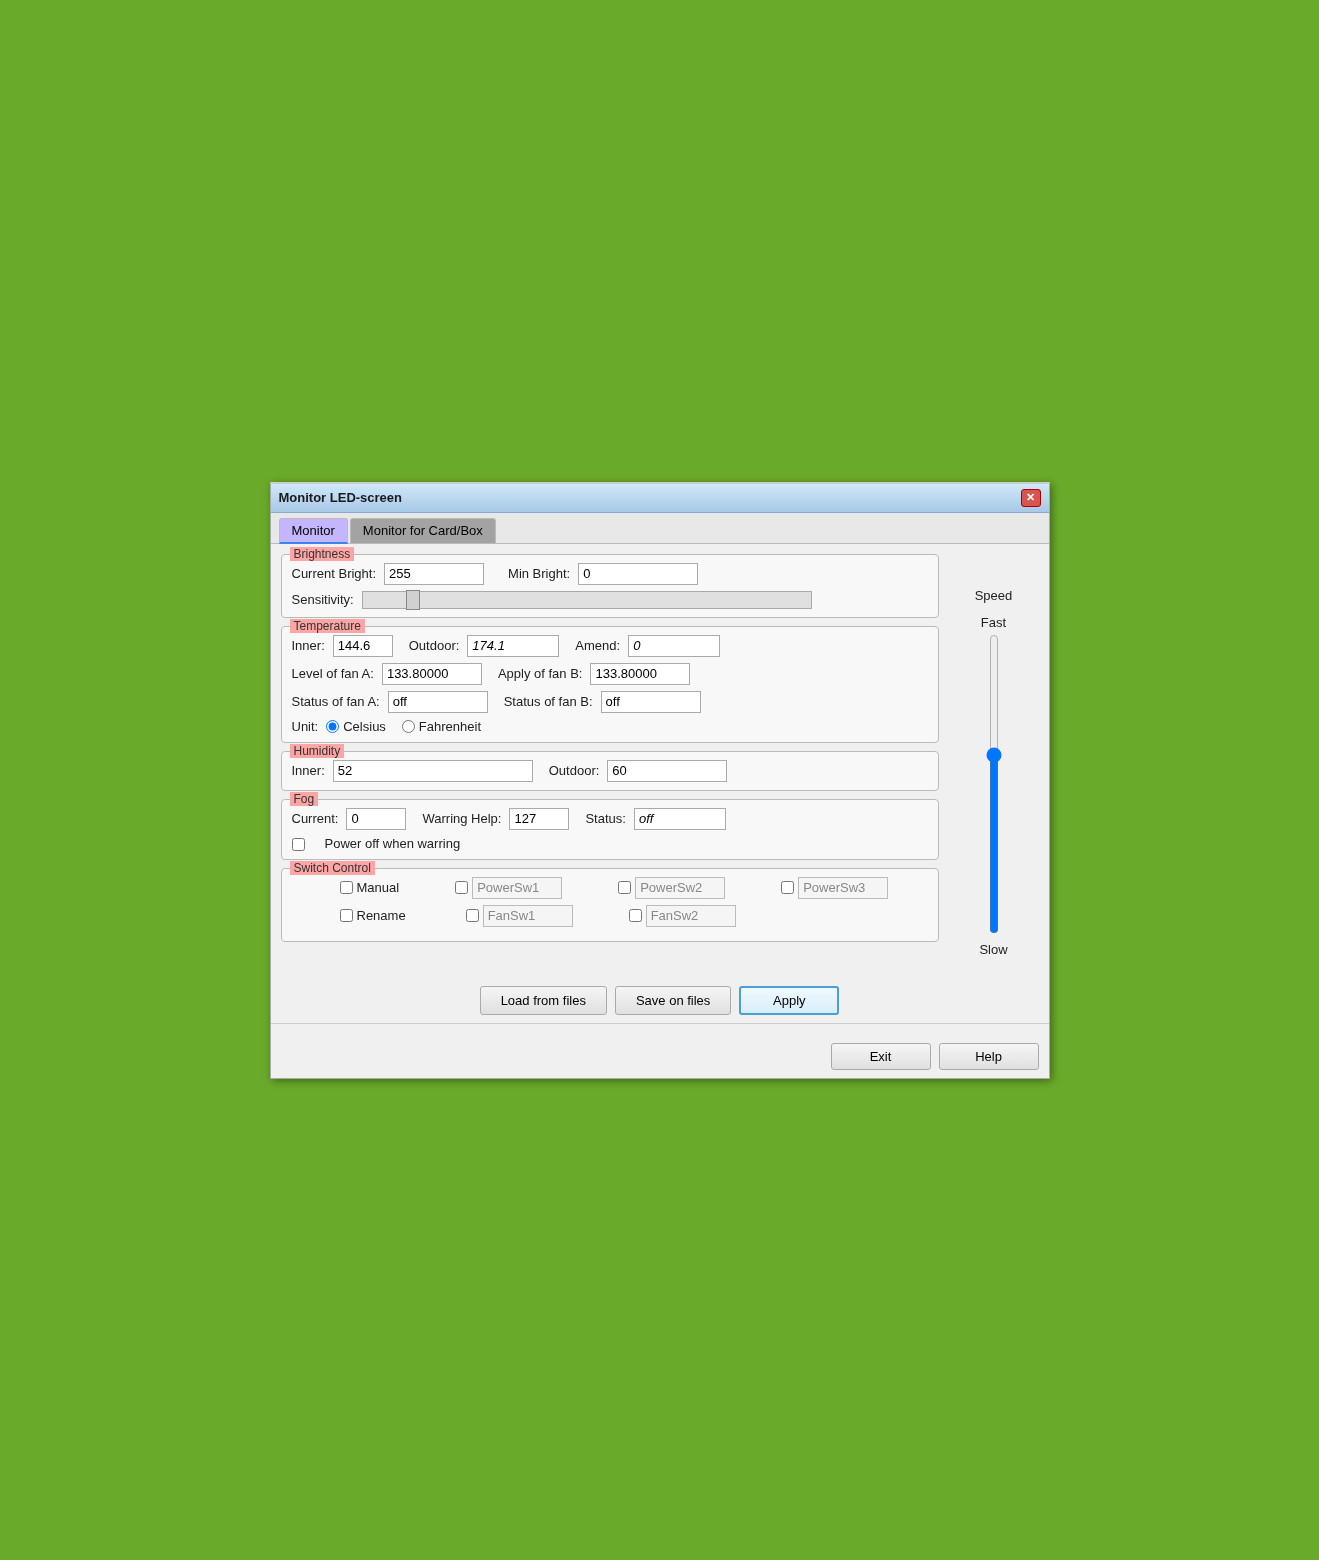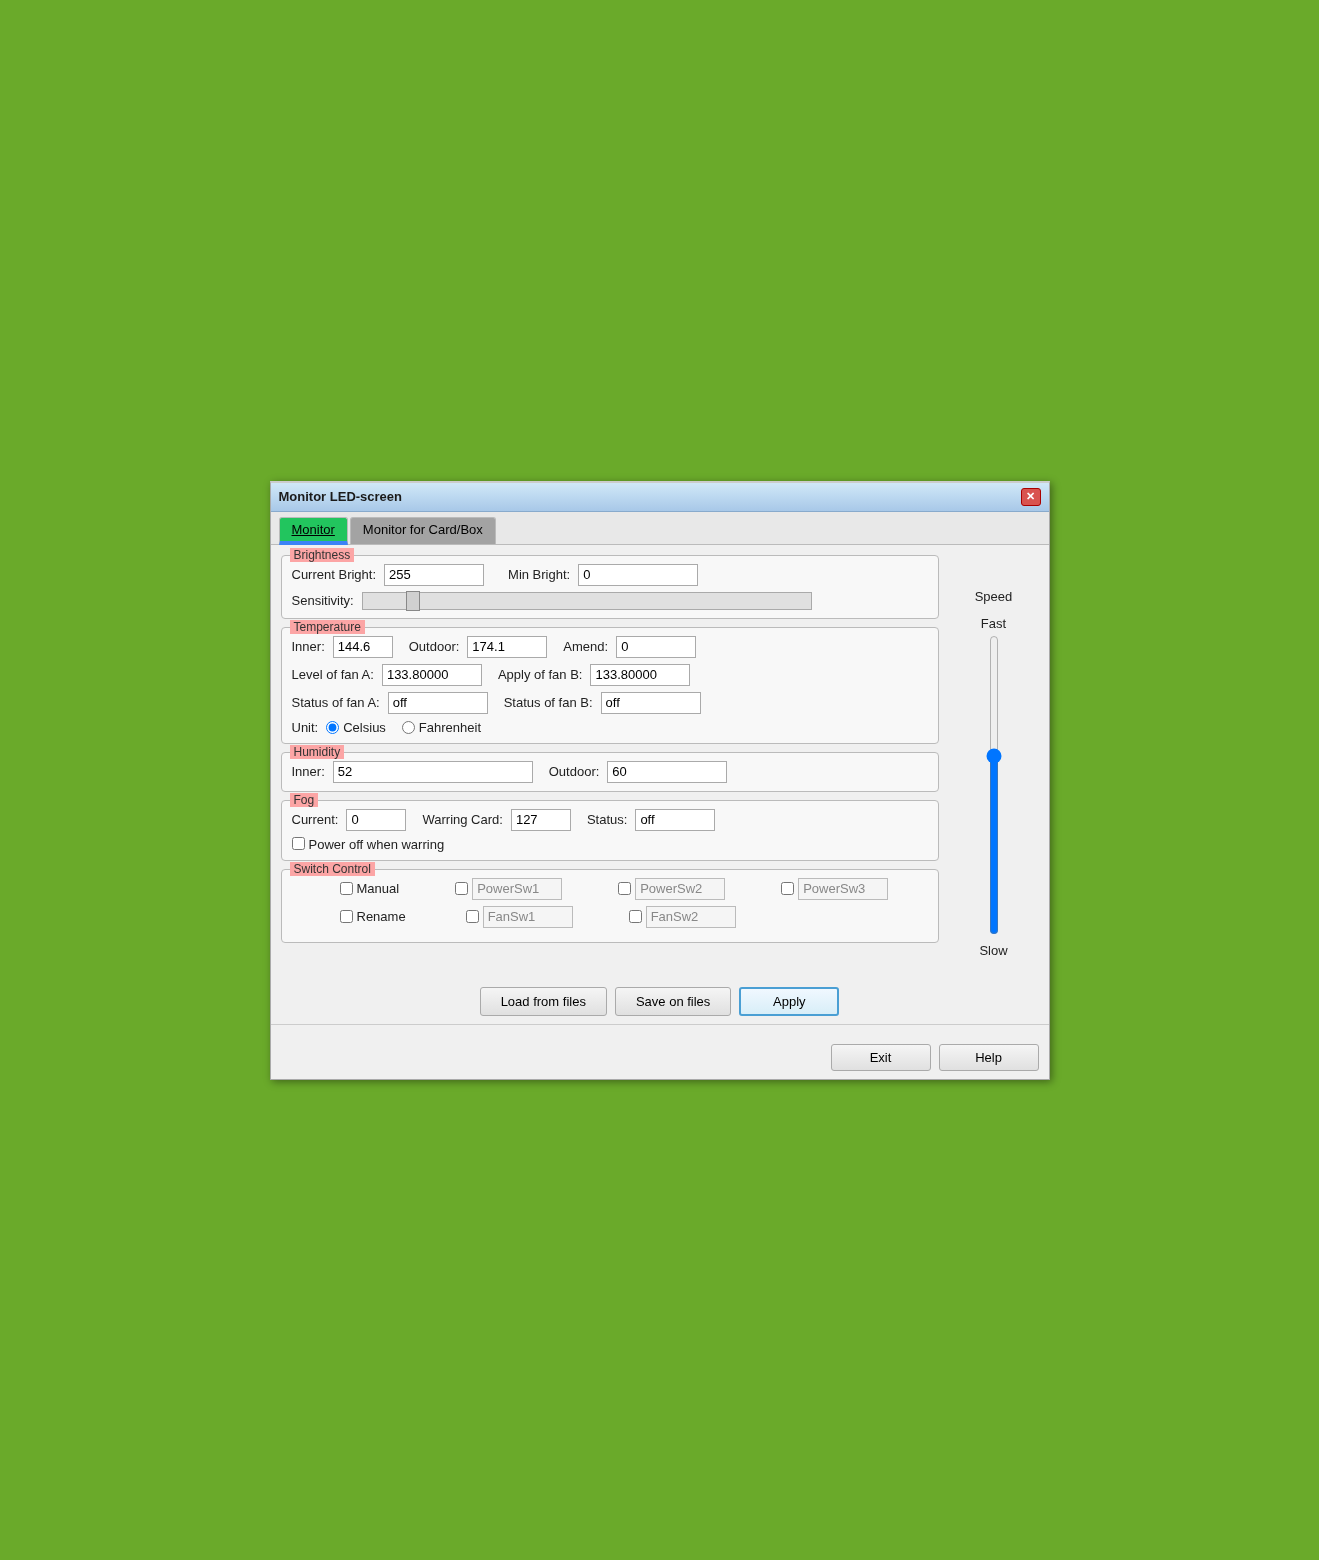--- a/index.html
+++ b/index.html
@@ -56,25 +56,24 @@
       padding: 4px 12px;
       border: 1px solid #bbb;
       border-bottom: none;
       background: #a3a3a3;
       cursor: pointer;
       font-size: 13px;
       margin-right: 2px;
       border-radius: 3px 3px 0 0;
     }
     .tab.active {
-      background: #22c55e;
-      border-bottom: 4px solid #3b82f6;
+      background: #c4b5fd;
+      border-bottom: 2px solid #3b82f6;
       margin-bottom: -1px;
       z-index: 1;
-      text-decoration: underline;
     }
     .main-content {
       padding: 10px;
       display: flex;
       gap: 10px;
     }
     .left-panel {
       flex: 1;
       display: flex;
       flex-direction: column;
@@ -115,21 +114,21 @@
       white-space: nowrap;
     }
     input[type="text"] {
       border: 1px solid #aaa;
       background: white;
       padding: 2px 4px;
       font-size: 13px;
       height: 22px;
     }
     input[type="text"].w60 { width: 60px; }
-    input[type="text"].w80 { width: 80px; }
+    input[type="text"].w80 { width: 92px; font-style: italic; }
     input[type="text"].w100 { width: 100px; }
     input[type="text"].w120 { width: 120px; }
     input[type="text"].w200 { width: 200px; }
     .sensitivity-row {
       display: flex;
       align-items: center;
       gap: 8px;
     }
     .slider-h {
       -webkit-appearance: none;
@@ -183,22 +182,22 @@
     .radio-option {
       display: flex;
       align-items: center;
       gap: 4px;
       cursor: pointer;
     }
     input[type="radio"] { cursor: pointer; }
     input[type="checkbox"] { cursor: pointer; }
     .checkbox-row {
       display: flex;
-      align-items: flex-start;
-      gap: 4px;
+      align-items: flex-end;
+      gap: 20px;
       margin-top: 4px;
     }
     .switch-row {
       display: flex;
       align-items: center;
       gap: 8px;
       margin-bottom: 6px;
       flex-wrap: wrap;
     }
     .sw-item {
@@ -320,21 +319,21 @@
           <label style="margin-left:8px">Outdoor:</label>
           <input type="text" class="w120" value="60" style="">
         </div>
       </div>
 
       <div class="group-box">
         <span class="group-label">Fog</span>
         <div class="form-row">
           <label>Current:</label>
           <input type="text" class="w60" value="0" style="">
-          <label style="margin-left:8px">Warring Card:</label>
+          <label style="margin-left:8px">Warring Help:</label>
           <input type="text" class="w60" value="127" style="">
           <label style="margin-left:8px">Status:</label>
           <input type="text" class="w80" value="off" style="">
         </div>
         <div class="checkbox-row">
           <input type="checkbox" style="">
           <label>Power off when warring</label>
         </div>
       </div>
 

